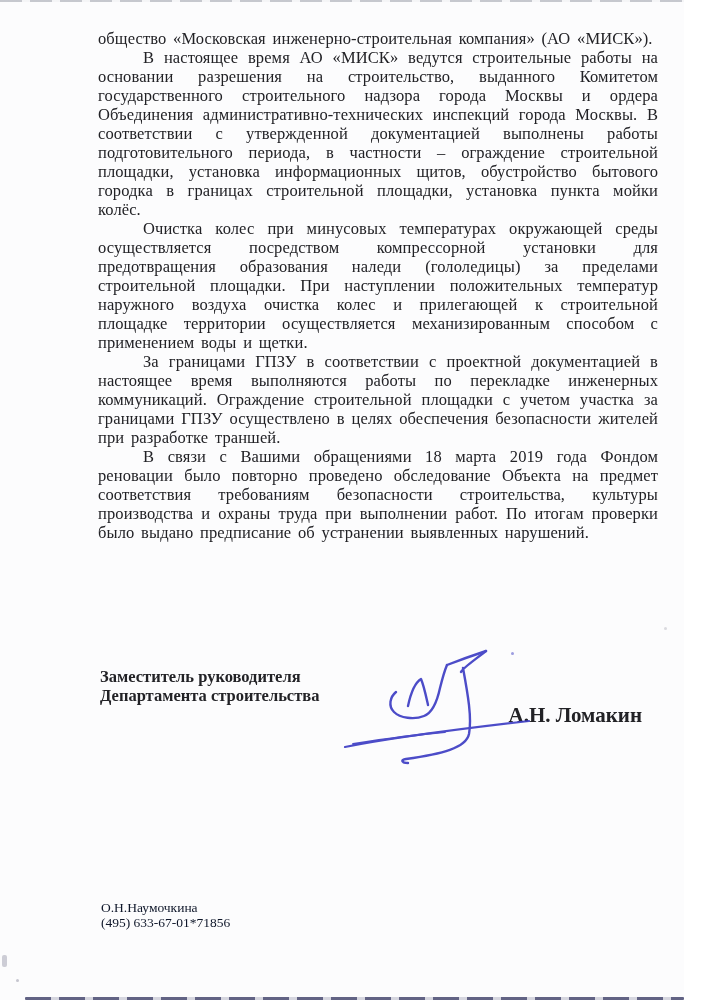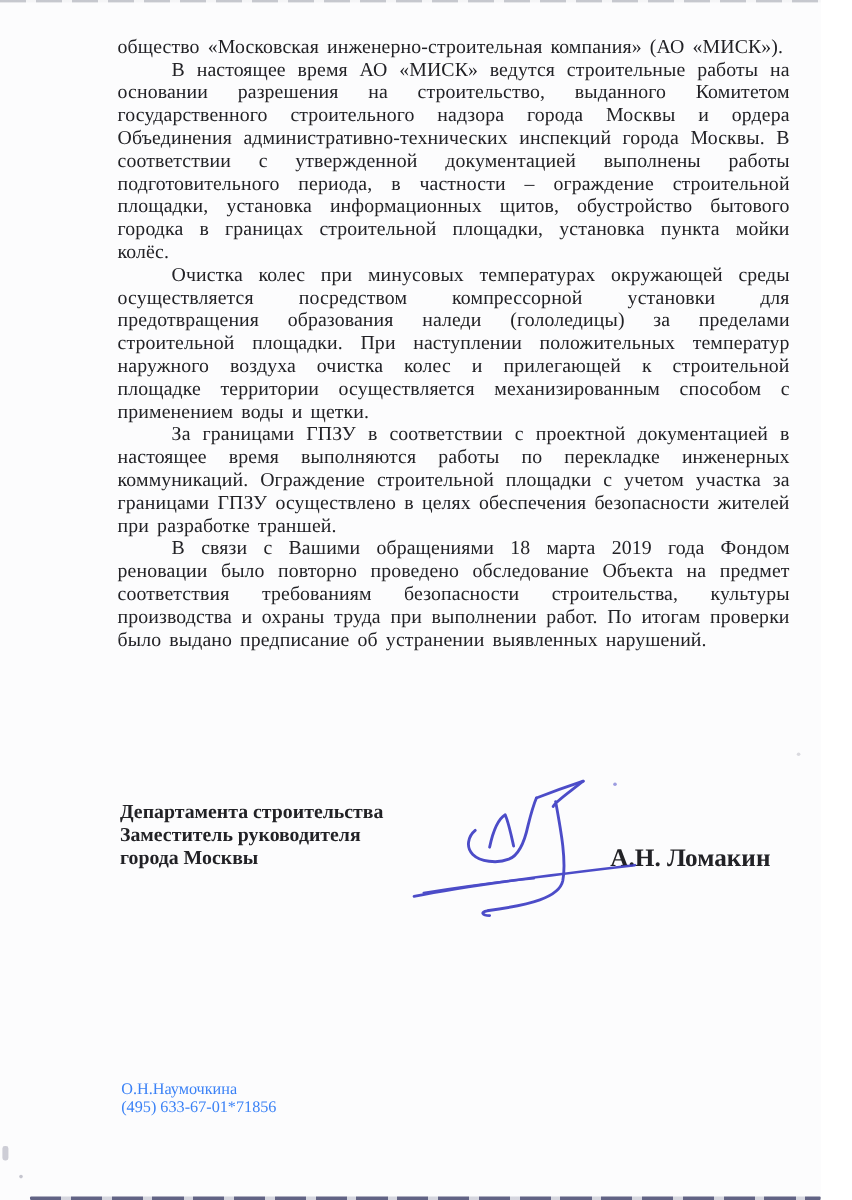--- a/index.html
+++ b/index.html
@@ -49,21 +49,21 @@
     left: 0; top: 0;
     width: 710px; height: 1000px;
     pointer-events: none;
   }
   .footer {
     position: absolute;
     left: 101px;
     top: 900px;
     font-size: 13.5px;
     line-height: 15px;
-    color: #3b82f6;
+    color: #0f172a;
   }
   .edge { position: absolute; }
   .edge.top {
     left: 0; right: 0; top: 0; height: 2px;
     background: repeating-linear-gradient(90deg,
       rgba(110,115,130,0.38) 0 22px, rgba(110,115,130,0.05) 22px 30px);
   }
   .edge.bottom {
     left: 25px; right: 0; bottom: 0; height: 3px;
     border-radius: 1px;
@@ -86,23 +86,22 @@
   <div class="body-text">
     <p class="para">общество «Московская инженерно-строительная компания» (АО «МИСК»).</p>
     <p class="para indent">В настоящее время АО «МИСК» ведутся строительные работы на основании разрешения на строительство, выданного Комитетом государственного строительного надзора города Москвы и ордера Объединения административно-технических инспекций города Москвы. В соответствии с утвержденной документацией выполнены работы подготовительного периода, в частности – ограждение строительной площадки, установка информационных щитов, обустройство бытового городка в границах строительной площадки, установка пункта мойки колёс.</p>
     <p class="para indent">Очистка колес при минусовых температурах окружающей среды осуществляется посредством компрессорной установки для предотвращения образования наледи (гололедицы) за пределами строительной площадки. При наступлении положительных температур наружного воздуха очистка колес и прилегающей к строительной площадке территории осуществляется механизированным способом с применением воды и щетки.</p>
     <p class="para indent">За границами ГПЗУ в соответствии с проектной документацией в настоящее время выполняются работы по перекладке инженерных коммуникаций. Ограждение строительной площадки с учетом участка за границами ГПЗУ осуществлено в целях обеспечения безопасности жителей при разработке траншей.</p>
     <p class="para indent">В связи с Вашими обращениями 18 марта 2019 года Фондом реновации было повторно проведено обследование Объекта на предмет соответствия требованиям безопасности строительства, культуры производства и охраны труда при выполнении работ. По итогам проверки было выдано предписание об устранении выявленных нарушений.</p>
   </div>
 
   <div class="sig-block">
     <div class="sig-title">
+      <div>Заместитель руководителя</div>
       <div>Департамента строительства</div>
-      <div>Заместитель руководителя</div>
-      <div>города Москвы</div>
     </div>
     <div class="sig-name">А.Н. Ломакин</div>
   </div>
 
   <svg class="signature-svg" viewBox="0 0 710 1000" xmlns="http://www.w3.org/2000/svg">
     <g fill="none" stroke-width="2.4" stroke-linecap="round" stroke-linejoin="round" opacity="0.92" stroke="#3e3ec4">
 
       <path d="M 396 692 C 390 697, 388 706, 394 712 C 400 718, 414 720, 424 716 C 432 713, 437 702, 440 688 C 442 680, 444 672, 447 665"></path>
 
       <path d="M 408 706 C 411 692, 416 682, 421 679 C 424 686, 426 696, 428 705"></path>

